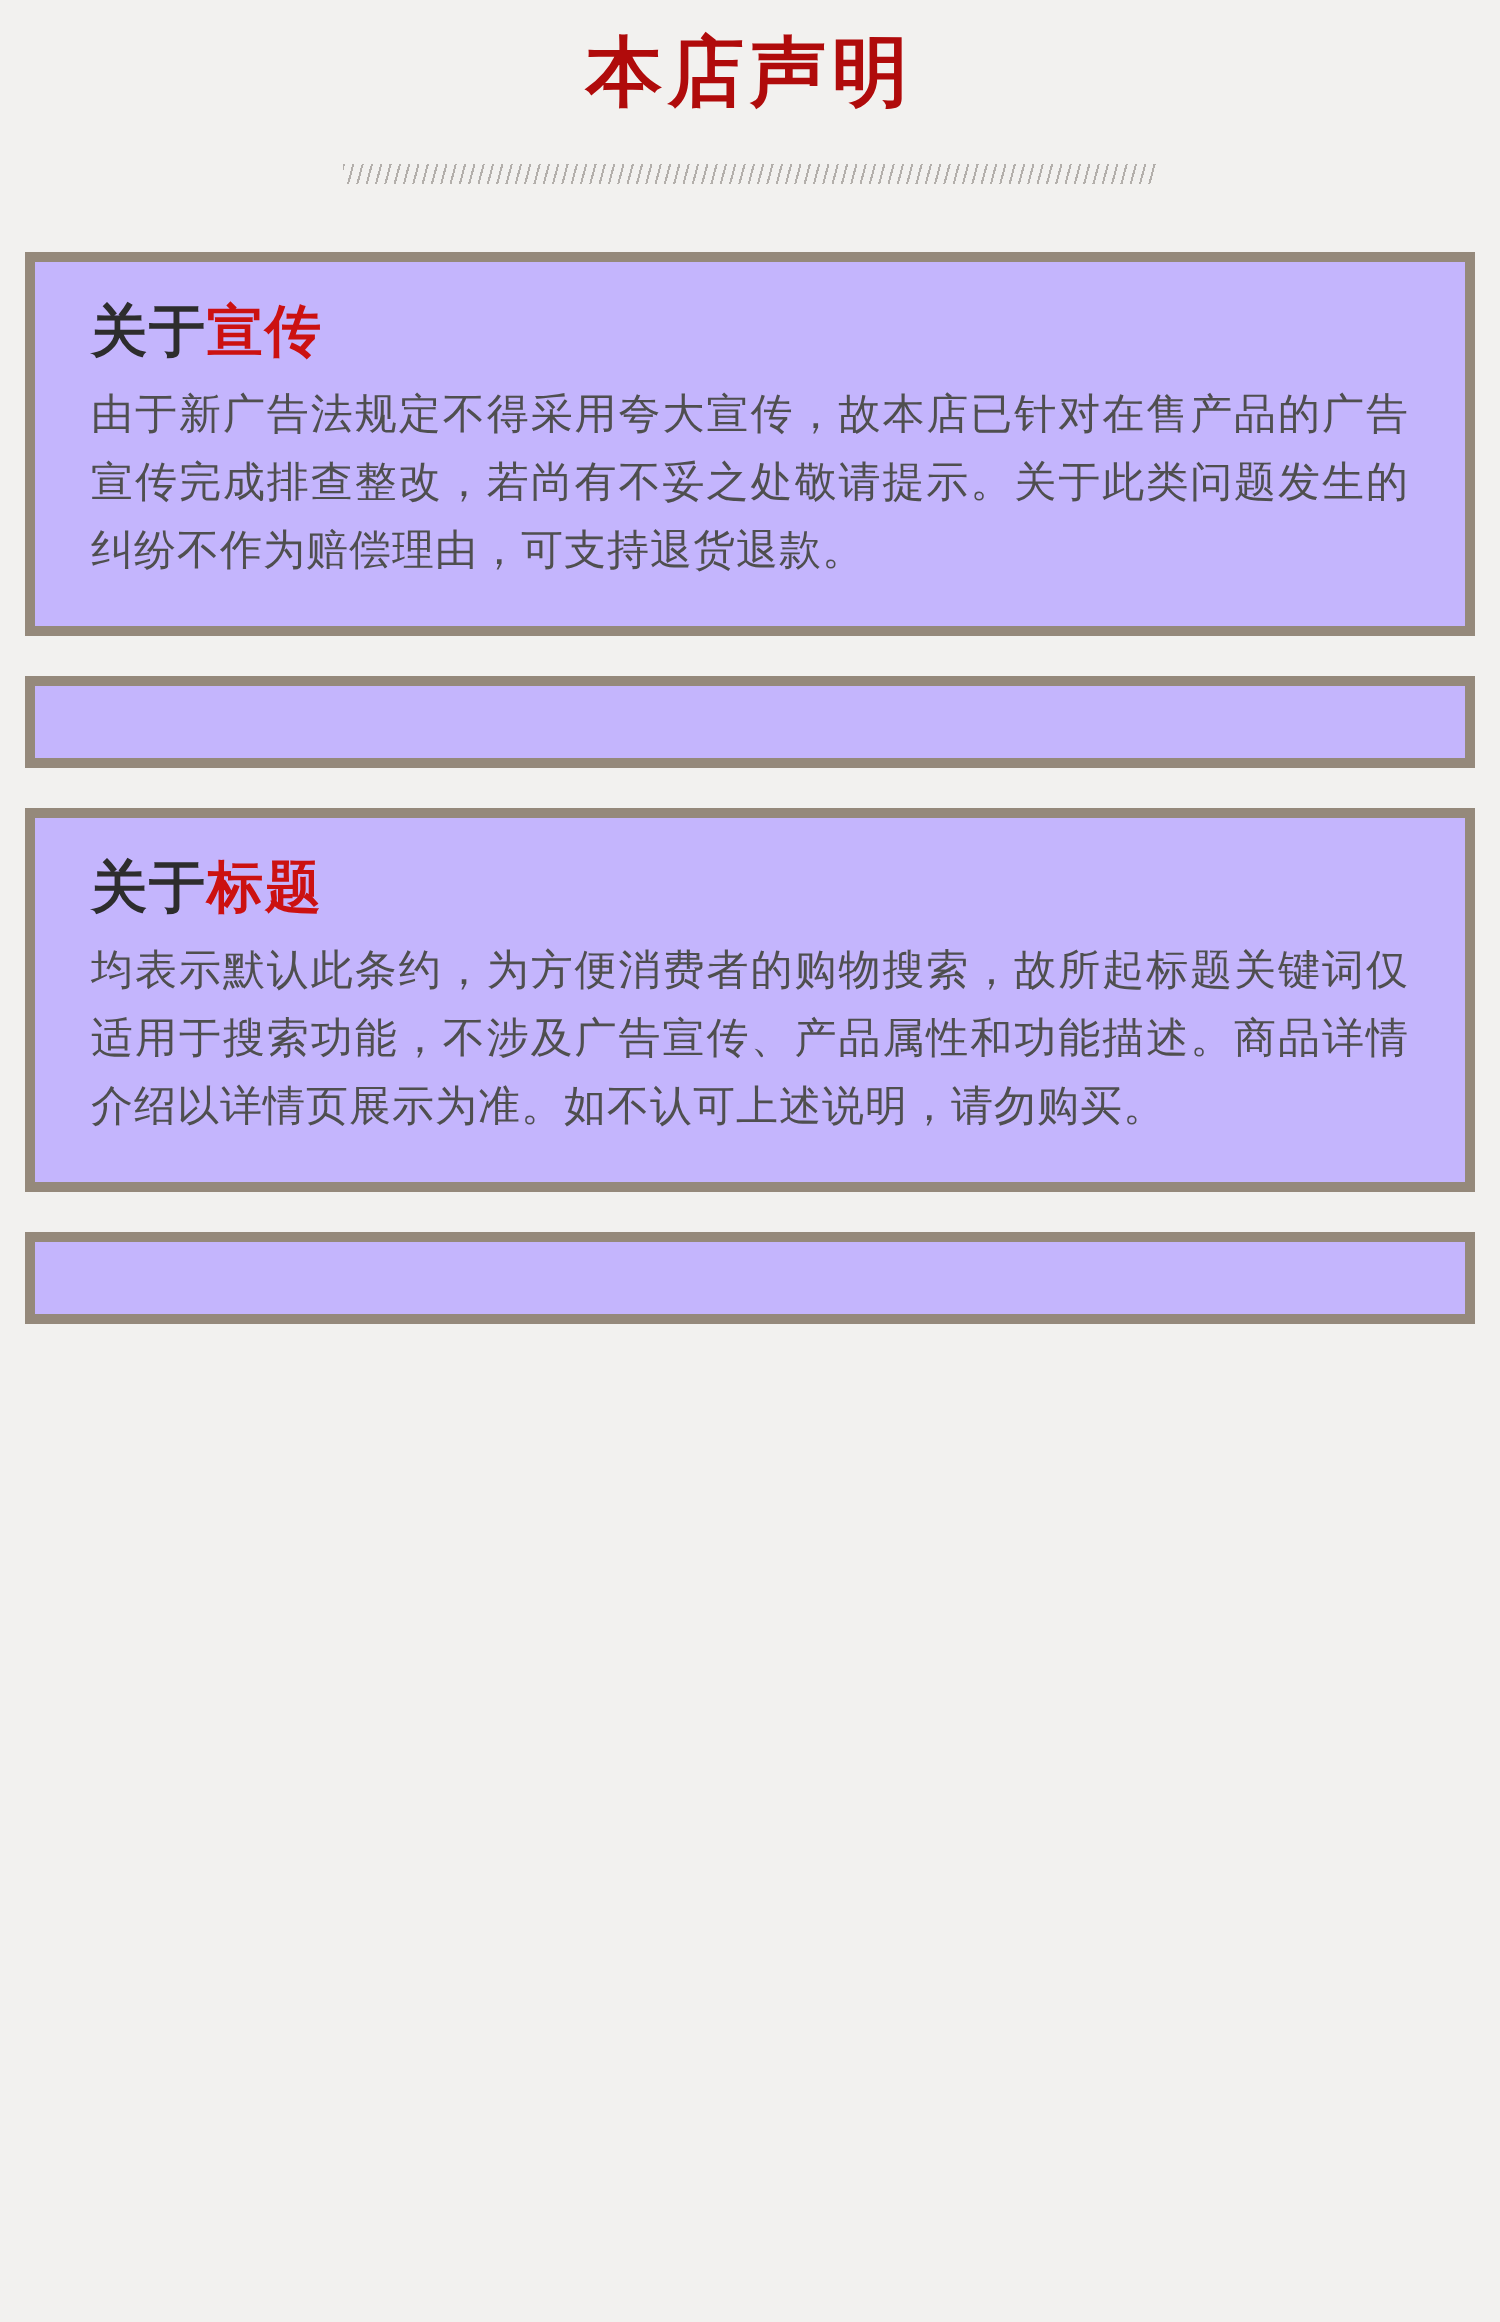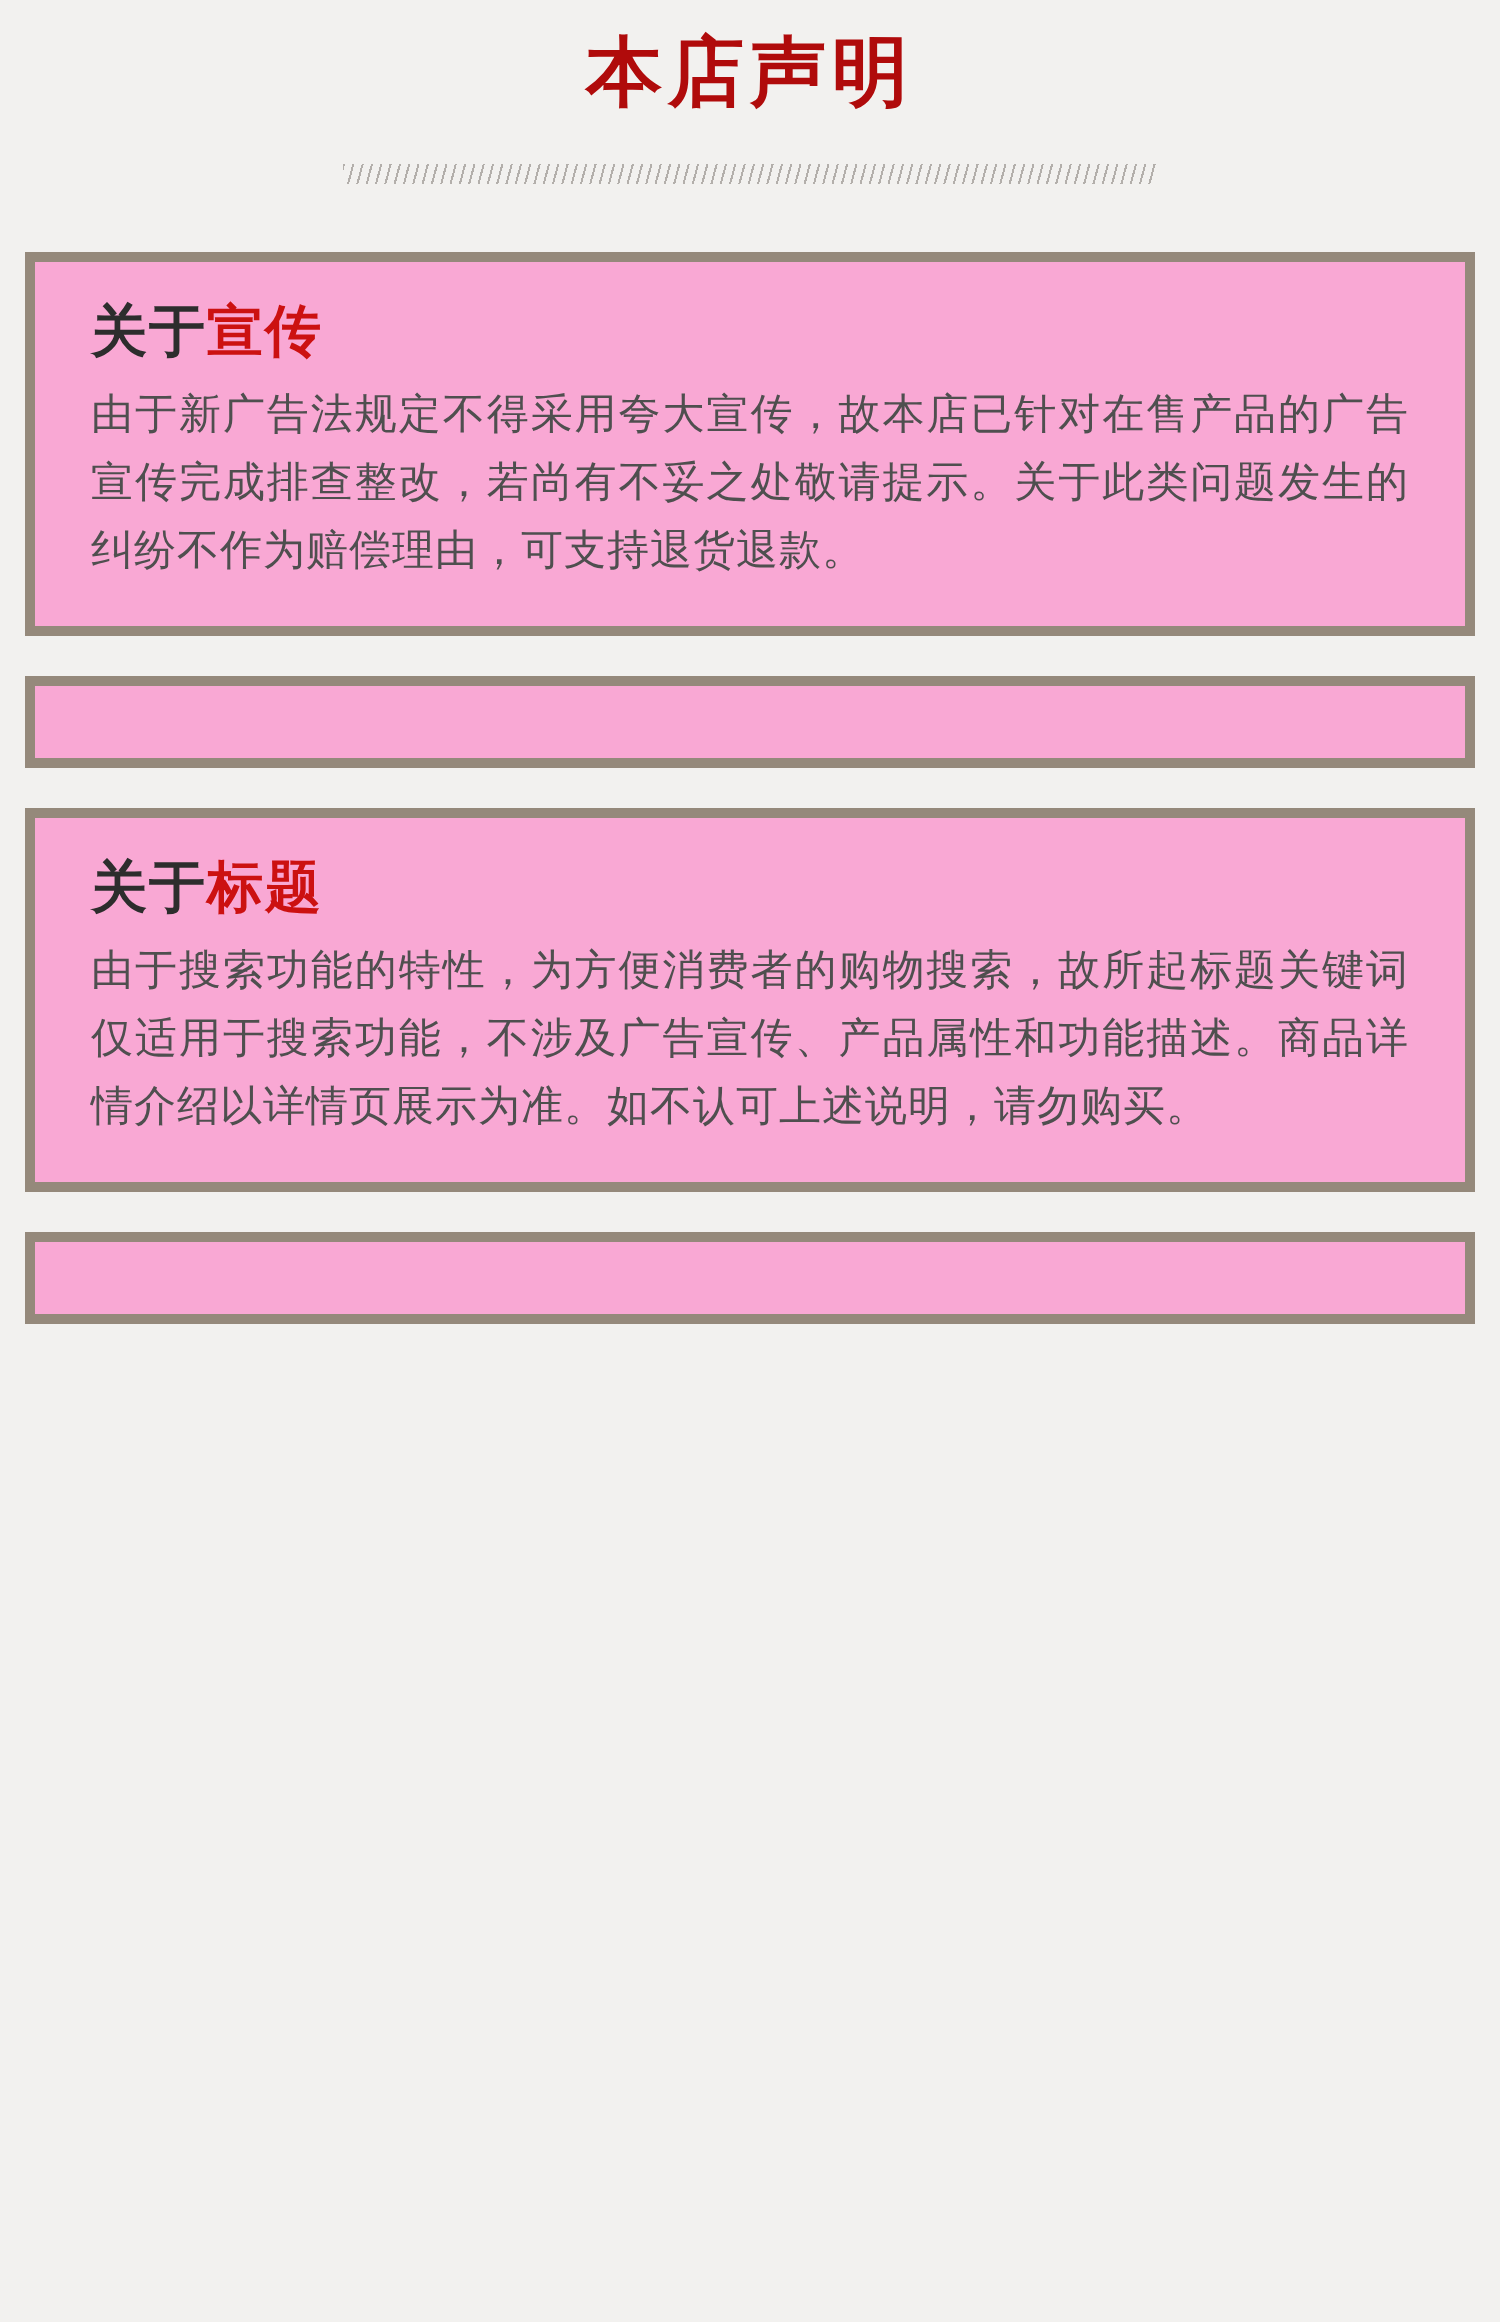--- a/index.html
+++ b/index.html
@@ -33,21 +33,21 @@
       105deg,
       #b3afab 0px,
       #b3afab 2px,
       transparent 2px,
       transparent 9px
     );
   }
   .notice-box {
     margin: 0 25px 40px 25px;
     border: 10px solid #95897b;
-    background: #f9a8d4;
+    background: #c4b5fd;
     padding: 30px 56px 42px 56px;
   }
   .notice-box:first-of-type {
     margin-top: 68px;
   }
   .notice-heading {
     font-size: 56px;
     line-height: 66px;
     font-weight: 700;
     color: #2d2d2d;
@@ -77,17 +77,17 @@
 <section class="notice-box">
   <h2 class="notice-heading"><span>关于</span><span class="red">宣传</span></h2>
   <p class="notice-body">由于新广告法规定不得采用夸大宣传，故本店已针对在售产品的广告宣传完成排查整改，若尚有不妥之处敬请提示。关于此类问题发生的纠纷不作为赔偿理由，可支持退货退款。</p>
 </section>
 
 <section class="notice-box">
 </section>
 
 <section class="notice-box">
   <h2 class="notice-heading"><span>关于</span><span class="red">标题</span></h2>
-  <p class="notice-body">由于搜索功能的特性，为方便消费者的购物搜索，故所起标题关键词仅适用于搜索功能，不涉及广告宣传、产品属性和功能描述。商品详情介绍以详情页展示为准。如不认可上述说明，请勿购买。</p>
+  <p class="notice-body">均表示默认此条约，为方便消费者的购物搜索，故所起标题关键词仅适用于搜索功能，不涉及广告宣传、产品属性和功能描述。商品详情介绍以详情页展示为准。如不认可上述说明，请勿购买。</p>
 </section>
 
 <section class="notice-box">
 </section>
 
 </body></html>

